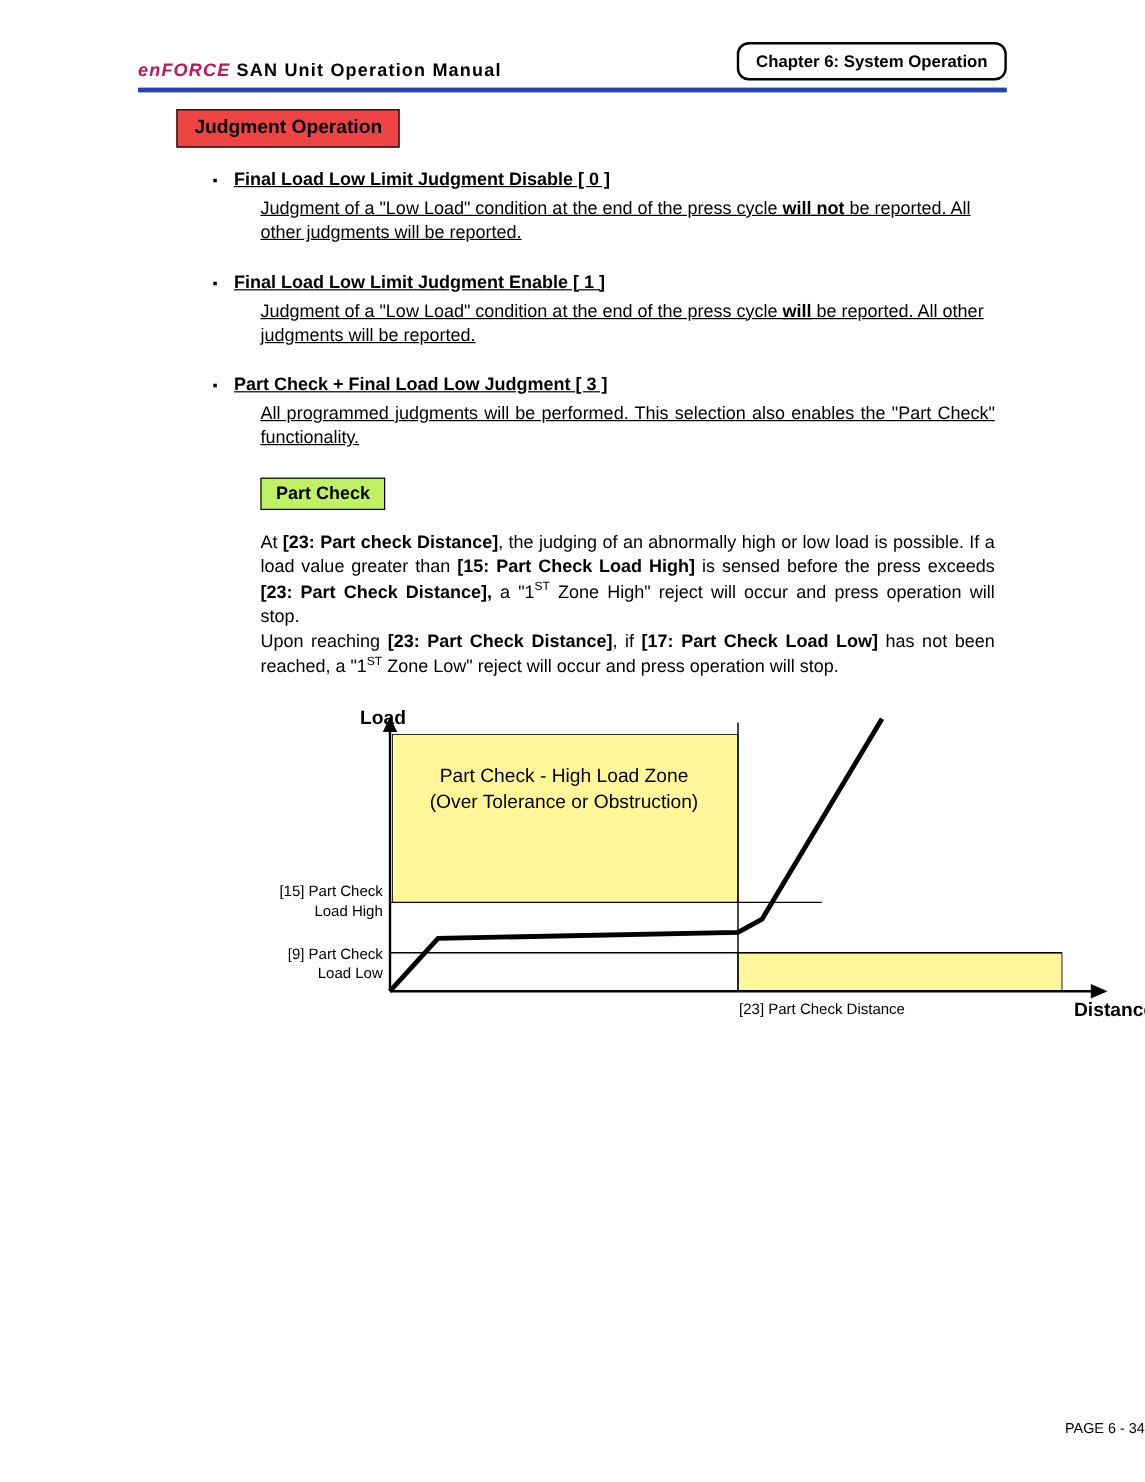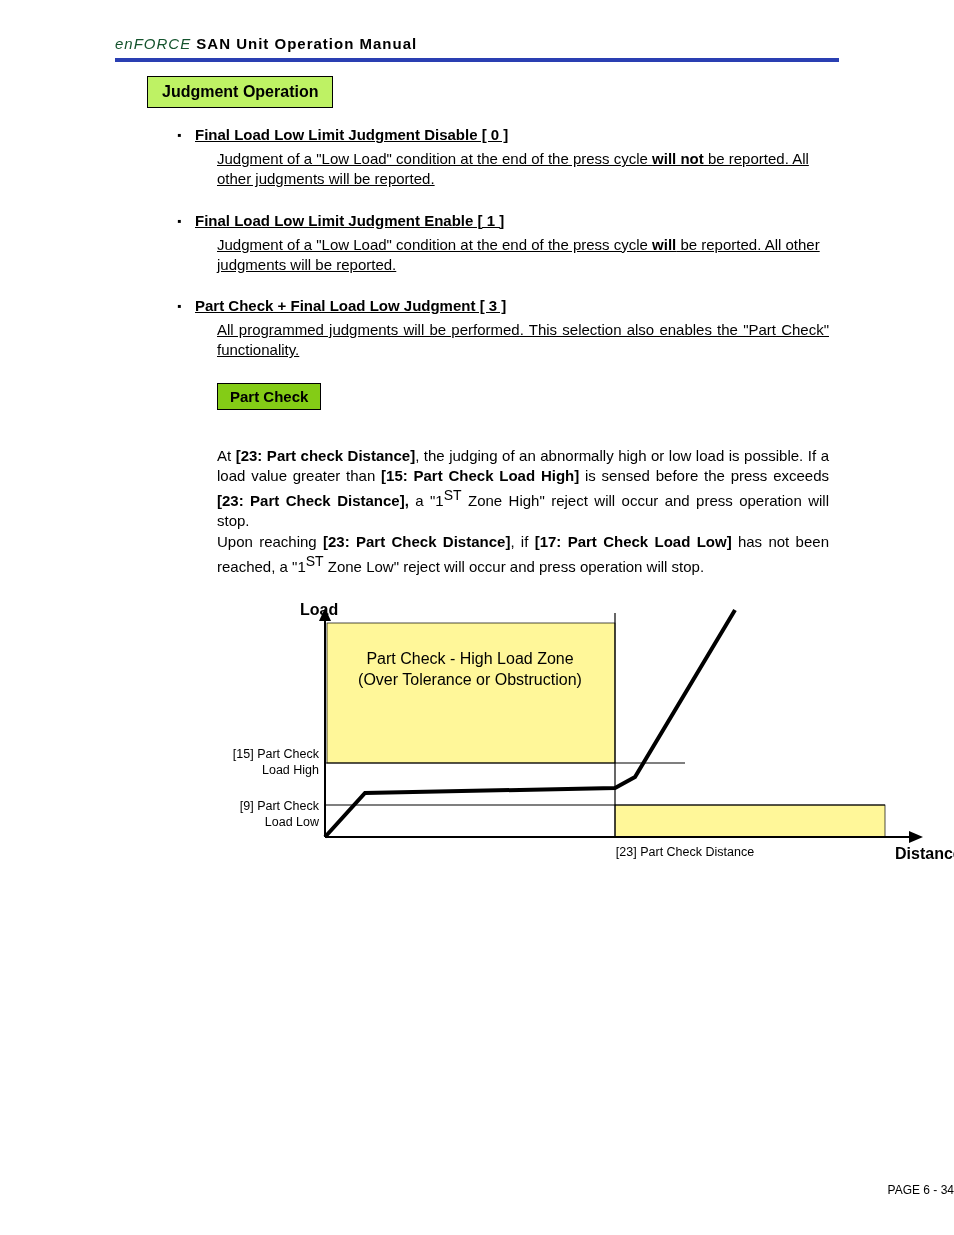--- a/index.html
+++ b/index.html
@@ -23,44 +23,44 @@
     align-items: flex-end;
     margin-bottom: 6px;
   }
   .manual-title {
     font-size: 15px;
     font-weight: bold;
     letter-spacing: 1px;
     color: #000;
   }
   .brand {
-    font-weight: normal;
+    font-weight: bold;
     font-style: italic;
     font-size: 15px;
     letter-spacing: 1px;
-    color: #14532d;
+    color: #be185d;
     font-family: "Arial Black", Arial, sans-serif;
   }
   .chapter-box {
     border: 2px solid #000;
     border-radius: 10px;
     padding: 6px 14px;
     font-size: 14px;
     font-weight: bold;
     white-space: nowrap;
   }
   .thick-rule {
     border: none;
     border-top: 4px solid #2a3fb2;
     margin: 0 0 14px 0;
   }
   .section-box {
     display: inline-block;
     border: 1px solid #000;
-    background: #bef264;
+    background: #ef4444;
     padding: 6px 14px;
     font-size: 16px;
     font-weight: bold;
     margin-left: 32px;
     margin-bottom: 18px;
   }
   .bullet-block {
     margin-left: 80px;
     margin-right: 10px;
     font-size: 15px;
@@ -82,36 +82,36 @@
     margin-left: 22px;
     margin-bottom: 22px;
     line-height: 1.35;
   }
   .bullet-body.justify { text-align: justify; }
   .u { text-decoration: underline; }
   .b { font-weight: bold; }
   .sub-section-box {
     display: inline-block;
     border: 1.5px solid #000;
-    background: #84cc16;
+    background: #bef264;
     padding: 4px 12px;
     font-size: 15px;
     font-weight: bold;
     margin-left: 102px;
-    margin-bottom: 36px;
+    margin-bottom: 18px;
   }
   .part-check-desc {
     margin-left: 102px;
     margin-right: 10px;
     font-size: 15px;
     line-height: 1.35;
     text-align: justify;
     margin-bottom: 28px;
   }
-  sup { font-size: 14px; }
+  sup { font-size: 10px; }
   .diagram-wrap {
     position: relative;
     margin-left: 80px;
     width: 740px;
     height: 270px;
   }
   .diagram-wrap svg { position: absolute; left: 0; top: 0; }
   .axis-label {
     position: absolute;
     font-size: 16px;
@@ -146,20 +146,21 @@
 </style>
 </head>
 <body>
 
 <div class="page">
 
   <div class="header-row">
     <div class="manual-title">
       <span class="brand">enFORCE</span><span> SAN  Unit  Operation  Manual</span>
     </div>
+    <div class="chapter-box">Chapter 6: System Operation</div>
   </div>
   <hr class="thick-rule">
 
   <div class="section-box">Judgment Operation</div>
 
   <div class="bullet-block">
     <div class="bullet-title">Final Load Low Limit Judgment Disable [ 0 ]</div>
     <div class="bullet-body">
       <span>Judgment of a "Low Load" condition at the end of the press cycle </span><span class="b u">will not</span><span> be reported. All other judgments will be reported.</span>
     </div>

